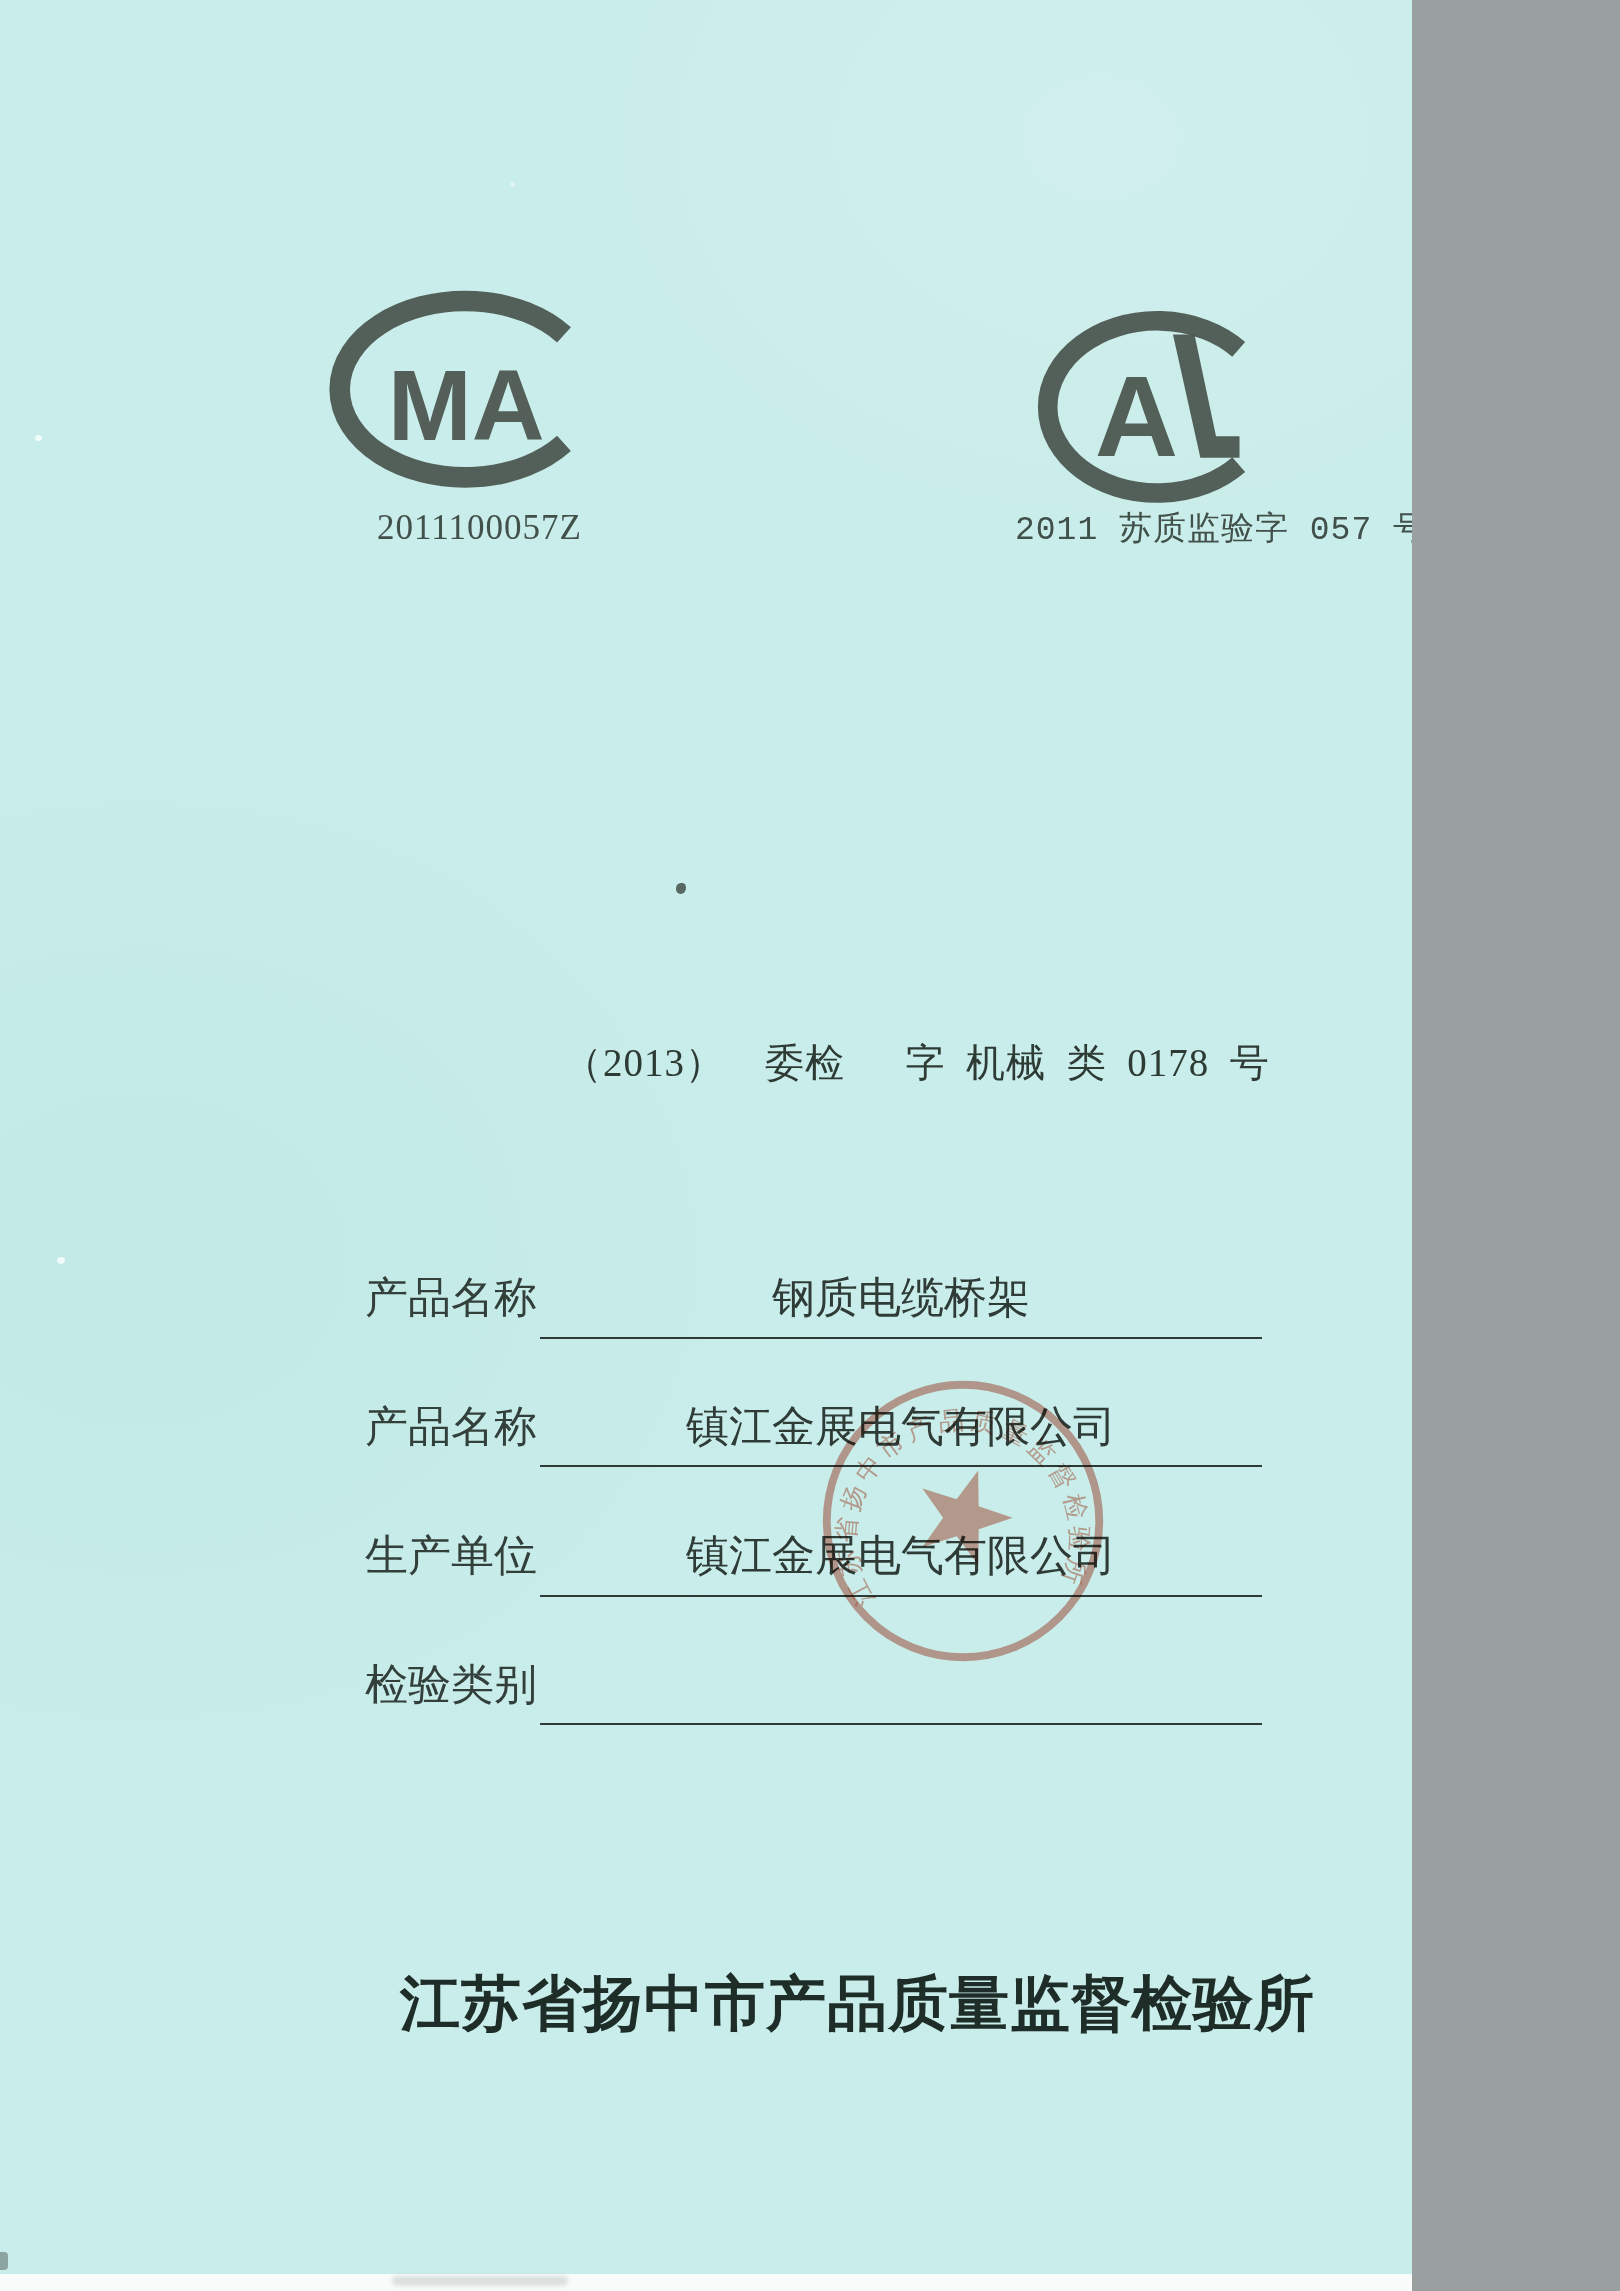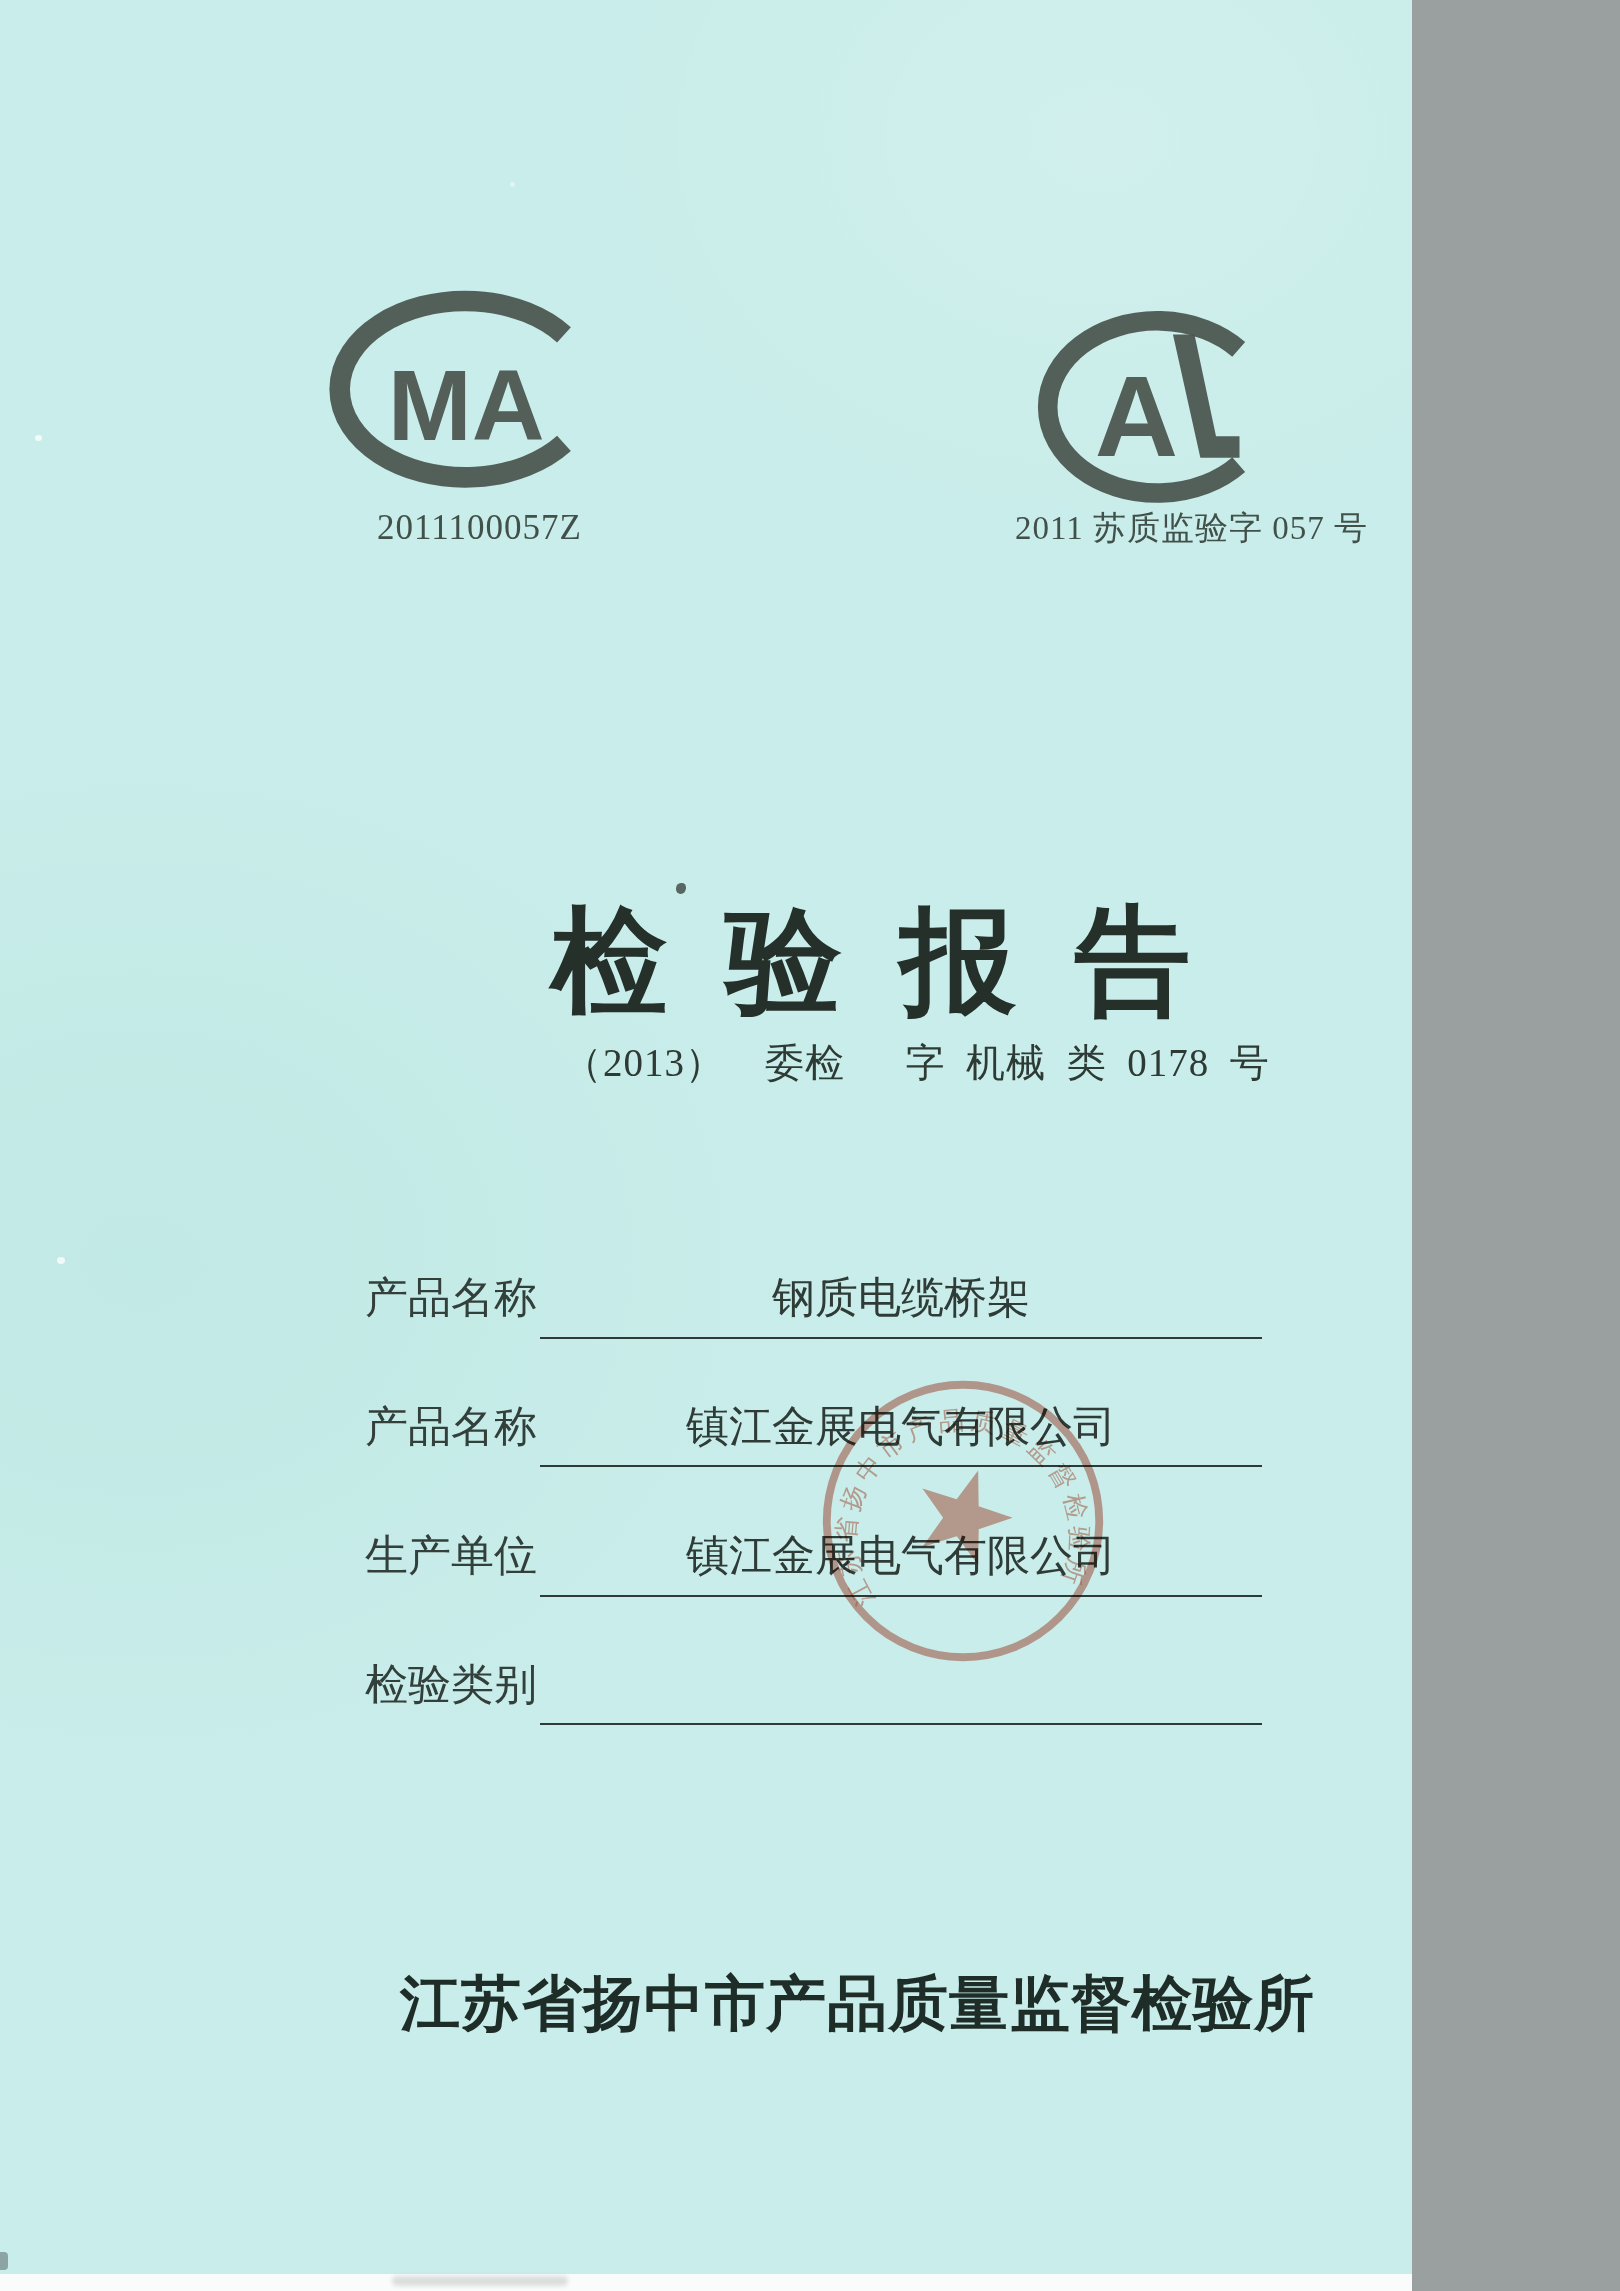--- a/index.html
+++ b/index.html
@@ -18,21 +18,21 @@
   }
   
   .mark-svg{position:absolute;}
   .cma-svg{left:323px;top:286px;width:294px;height:221px;}
   .cal-svg{left:1034px;top:299px;width:274px;height:211px;}
   .mark-code{
     position:absolute;font-size:35px;color:#42504a;letter-spacing:1px;
     font-family:"Liberation Serif","DejaVu Serif",serif;white-space:nowrap;
   }
   .cma-code{left:377px;top:508px;}
-  .cal-code{left:1015px;top:506px;font-size:33px;}
+  .cal-code{left:1015px;top:506px;font-size:33px;font-family:Liberation Mono, monospace;}
   
   .report-title{
     position:absolute;left:551px;top:821px;
     font-size:116px;font-weight:700;color:#243029;
     word-spacing:25.5px;letter-spacing:2px;white-space:nowrap;line-height:1.1;
   }
   .title-dot{
     position:absolute;left:676px;top:883px;width:9.8px;height:10.8px;
     background:#3a463f;border-radius:50% 40% 55% 45%;opacity:.8;
   }
@@ -94,21 +94,20 @@
   </svg>
   <div class="mark-code cma-code">2011100057Z</div>
 
   <svg class="mark-svg cal-svg" viewBox="0 0 280 215">
     <path d="M 209.2 168.9 A 112 88 0 1 1 209.2 51.1" fill="none" stroke="#49544c" stroke-width="20" opacity="0.92"></path>
     <text class="mark-text" x="62" y="160" font-size="118" fill="#49544c" opacity="0.92">A</text>
     <path d="M142 36 L164 36 L186 140 L210 140 L210 162 L170 162 Z" fill="#49544c" opacity="0.92"></path>
   </svg>
   <div class="mark-code cal-code">2011 苏质监验字 057 号</div>
 
-  <h1 class="report-title">检 验 报 告</h1>
   <div class="title-dot"></div>
   <div class="doc-no">（2013）　委检　 字 机械 类 0178 号</div>
 
   <div class="field-label" style="top:1269px">产品名称</div>
   <div class="field-value" style="top:1269px">钢质电缆桥架</div>
   <div class="field-line" style="top:1337px"></div>
 
   <div class="field-label" style="top:1398px">产品名称</div>
   <div class="field-value" style="top:1398px">镇江金展电气有限公司</div>
   <div class="field-line" style="top:1465px"></div>

